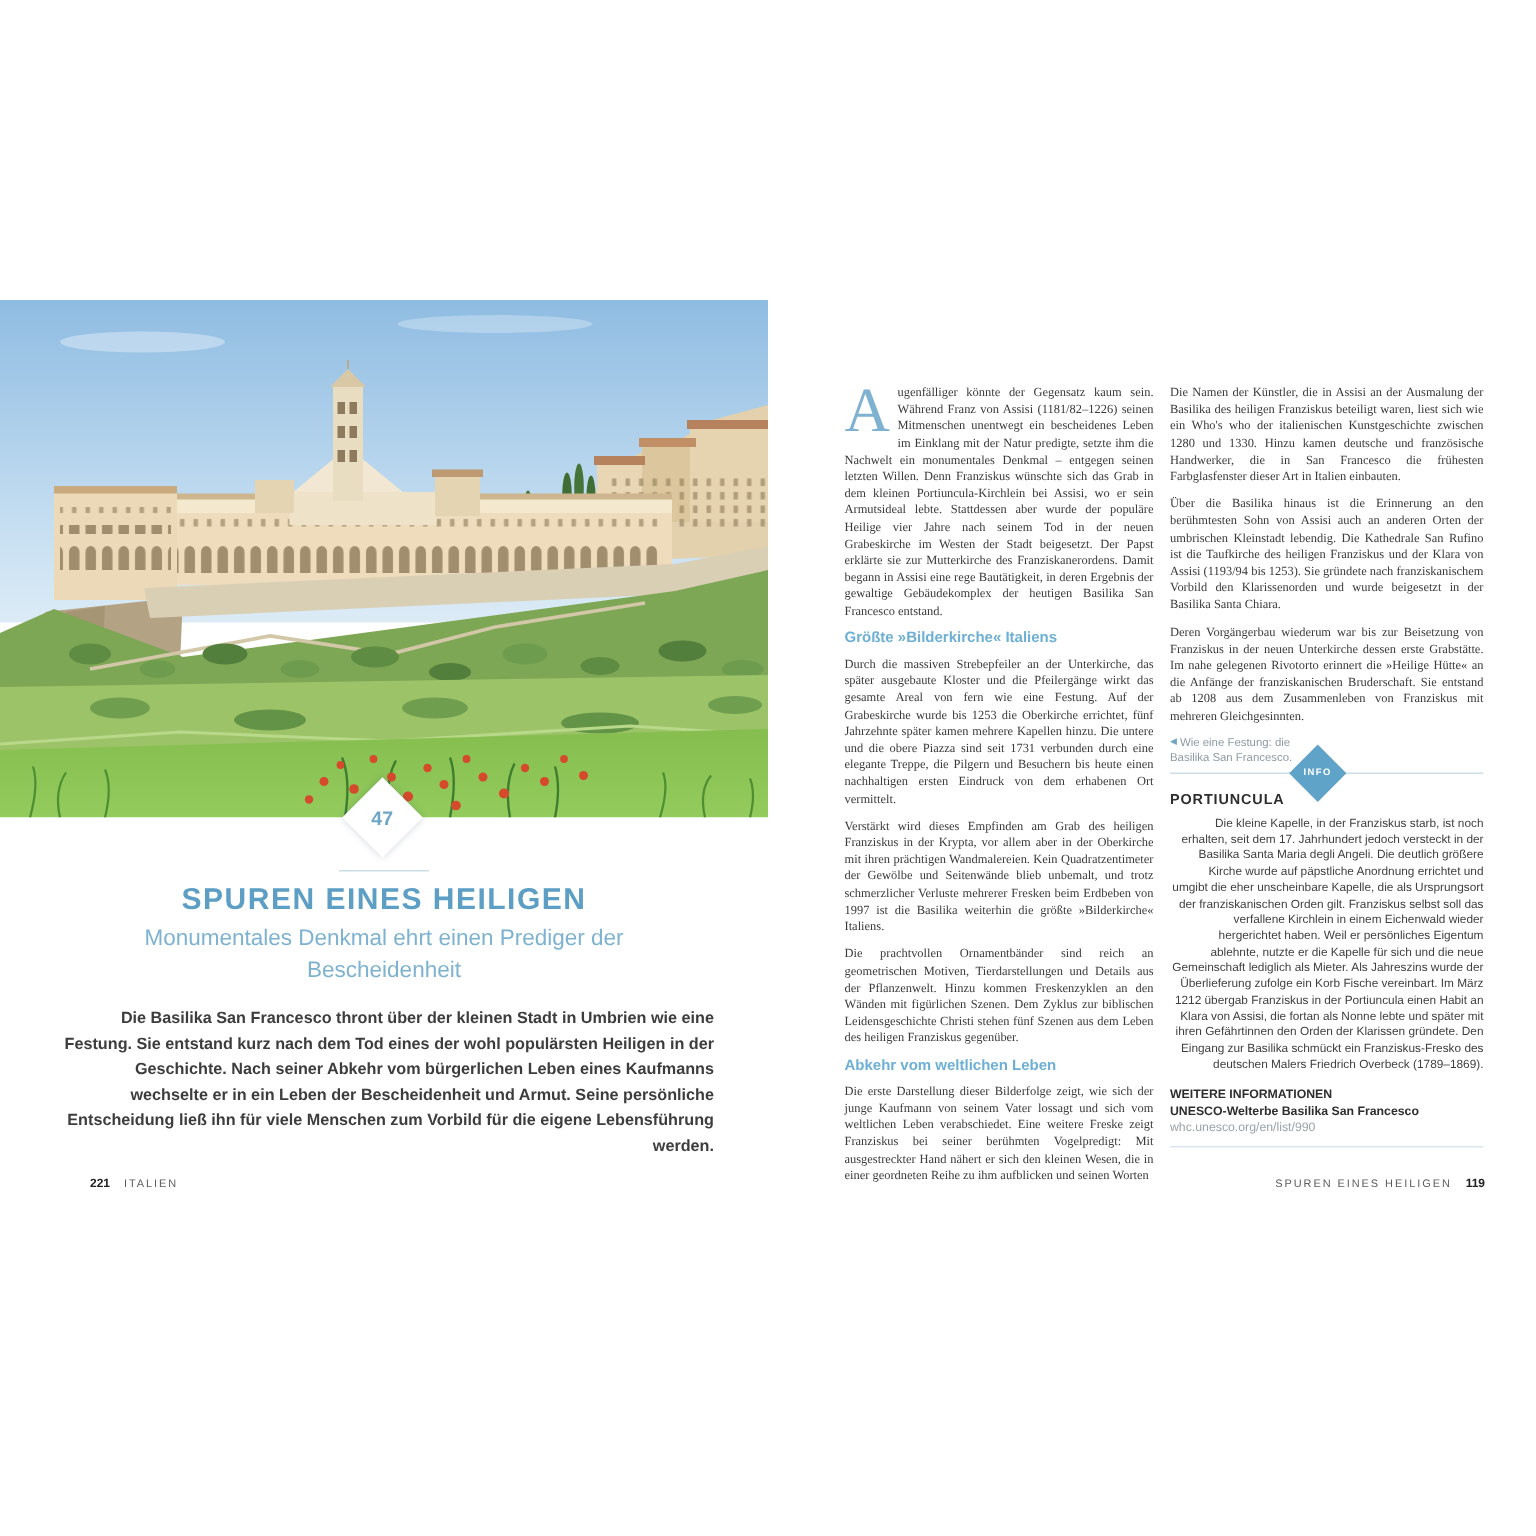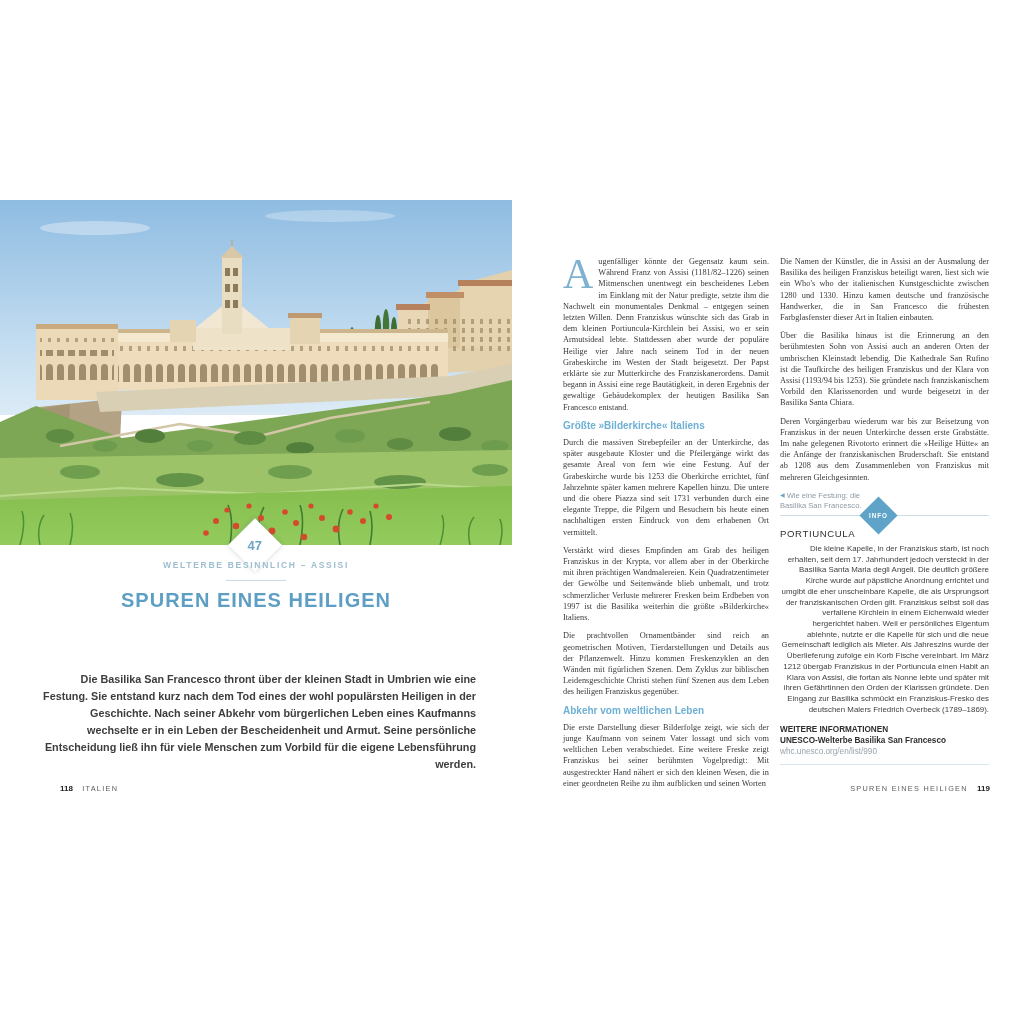--- a/index.html
+++ b/index.html
@@ -49,21 +49,21 @@
            font-size:7.6px;line-height:10.3px;color:#8d9aa3;text-align:left;}
   .caption .arrow{color:#6fa5c4;font-size:6px;vertical-align:1px;margin-right:2px;}
   .info-rule{position:absolute;left:0;right:0;top:25px;height:1px;background:#ccdde6;}
   .info-diamond{position:absolute;left:85px;top:12px;width:27px;height:27px;background:#5fa3c9;
                 transform:rotate(45deg);display:flex;align-items:center;justify-content:center;}
   .info-diamond span{transform:rotate(-45deg);color:#fff;font-size:6.3px;font-weight:bold;
                      letter-spacing:1px;font-family:"Liberation Sans",sans-serif;}
 
   
   .sidebar{font-family:"Liberation Sans",sans-serif;text-align:left;}
-  .sidebar .sb-head{font-size:9.6px;font-weight:normal;letter-spacing:.6px;color:#2e2e2e;margin:8px 0 5px 0;}
+  .sidebar .sb-head{font-size:9.6px;font-weight:bold;letter-spacing:.6px;color:#2e2e2e;margin:8px 0 5px 0;}
   .sidebar .sb-body{font-size:7.9px;line-height:10.7px;color:#3f3f3f;margin:0;text-align:right;}
 
   .moreinfo{margin-top:9px;font-family:"Liberation Sans",sans-serif;text-align:left;}
   .moreinfo .mi-head{font-size:8.2px;font-weight:bold;color:#2e2e2e;line-height:11px;}
   .moreinfo .mi-line1{font-size:8.2px;font-weight:bold;color:#2e2e2e;line-height:11px;}
   .moreinfo .mi-line2{font-size:8.2px;color:#98a4ab;line-height:11px;}
   .mi-rule{height:1px;background:#d9e6ec;margin-top:7px;}
 </style>
 </head>
 <body>
@@ -187,27 +187,27 @@
           <circle cx="252" cy="335" r="3"></circle>
           <circle cx="304" cy="337" r="3.2"></circle>
       </g>
     </svg>
   </div>
 
   <div class="badge47">
     <span>47</span>
   </div>
 
-  <div class="kicker">WELTERBE BESINNLICH – ASSISI</div>
   <div class="kicker-rule"></div>
   <div class="title">SPUREN EINES HEILIGEN</div>
+  <div class="subtitle">Monumentales Denkmal ehrt einen Prediger der Bescheidenheit</div>
   <div class="intro">Die Basilika San Francesco thront über der kleinen Stadt in Umbrien wie eine Festung. Sie entstand kurz nach dem Tod eines der wohl populärsten Heiligen in der Geschichte. Nach seiner Abkehr vom bürgerlichen Leben eines Kaufmanns wechselte er in ein Leben der Bescheidenheit und Armut. Seine persönliche Entscheidung ließ ihn für viele Menschen zum Vorbild für die eigene Lebensführung werden.</div>
 
   <div class="footer-left">
-    <span class="pnum">118</span>
+    <span class="pnum">221</span>
     <span class="sec">ITALIEN</span>
   </div>
 
   <div class="col col1">
     <p><span class="dropcap">A</span><span>ugenfälliger könnte der Gegensatz kaum sein. Während Franz von Assisi (1181/82–1226) seinen Mitmenschen unentwegt ein bescheidenes Leben im Einklang mit der Natur predigte, setzte ihm die Nachwelt ein monumentales Denkmal – entgegen seinen letzten Willen. Denn Franziskus wünschte sich das Grab in dem kleinen Portiuncula-Kirchlein bei Assisi, wo er sein Armutsideal lebte. Stattdessen aber wurde der populäre Heilige vier Jahre nach seinem Tod in der neuen Grabeskirche im Westen der Stadt beigesetzt. Der Papst erklärte sie zur Mutterkirche des Franziskanerordens. Damit begann in Assisi eine rege Bautätigkeit, in deren Ergebnis der gewaltige Gebäudekomplex der heutigen Basilika San Francesco entstand.</span></p>
     <div class="subhead">Größte »Bilderkirche« Italiens</div>
     <p>Durch die massiven Strebepfeiler an der Unterkirche, das später ausgebaute Kloster und die Pfeilergänge wirkt das gesamte Areal von fern wie eine Festung. Auf der Grabeskirche wurde bis 1253 die Oberkirche errichtet, fünf Jahrzehnte später kamen mehrere Kapellen hinzu. Die untere und die obere Piazza sind seit 1731 verbunden durch eine elegante Treppe, die Pilgern und Besuchern bis heute einen nachhaltigen ersten Eindruck von dem erhabenen Ort vermittelt.</p>
     <p>Verstärkt wird dieses Empfinden am Grab des heiligen Franziskus in der Krypta, vor allem aber in der Oberkirche mit ihren prächtigen Wandmalereien. Kein Quadratzentimeter der Gewölbe und Seitenwände blieb unbemalt, und trotz schmerzlicher Verluste mehrerer Fresken beim Erdbeben von 1997 ist die Basilika weiterhin die größte »Bilderkirche« Italiens.</p>
     <p>Die prachtvollen Ornamentbänder sind reich an geometrischen Motiven, Tierdarstellungen und Details aus der Pflanzenwelt. Hinzu kommen Freskenzyklen an den Wänden mit figürlichen Szenen. Dem Zyklus zur biblischen Leidensgeschichte Christi stehen fünf Szenen aus dem Leben des heiligen Franziskus gegenüber.</p>
     <div class="subhead">Abkehr vom weltlichen Leben</div>

